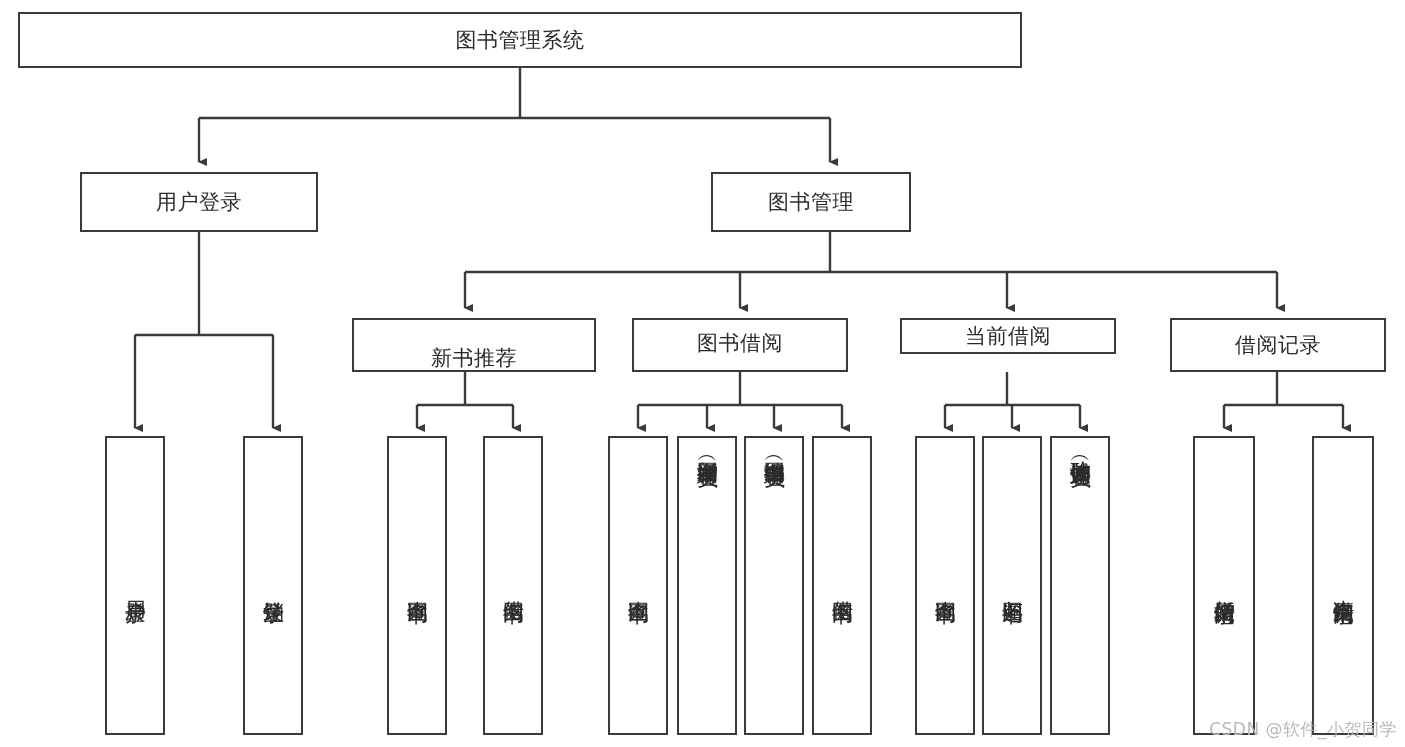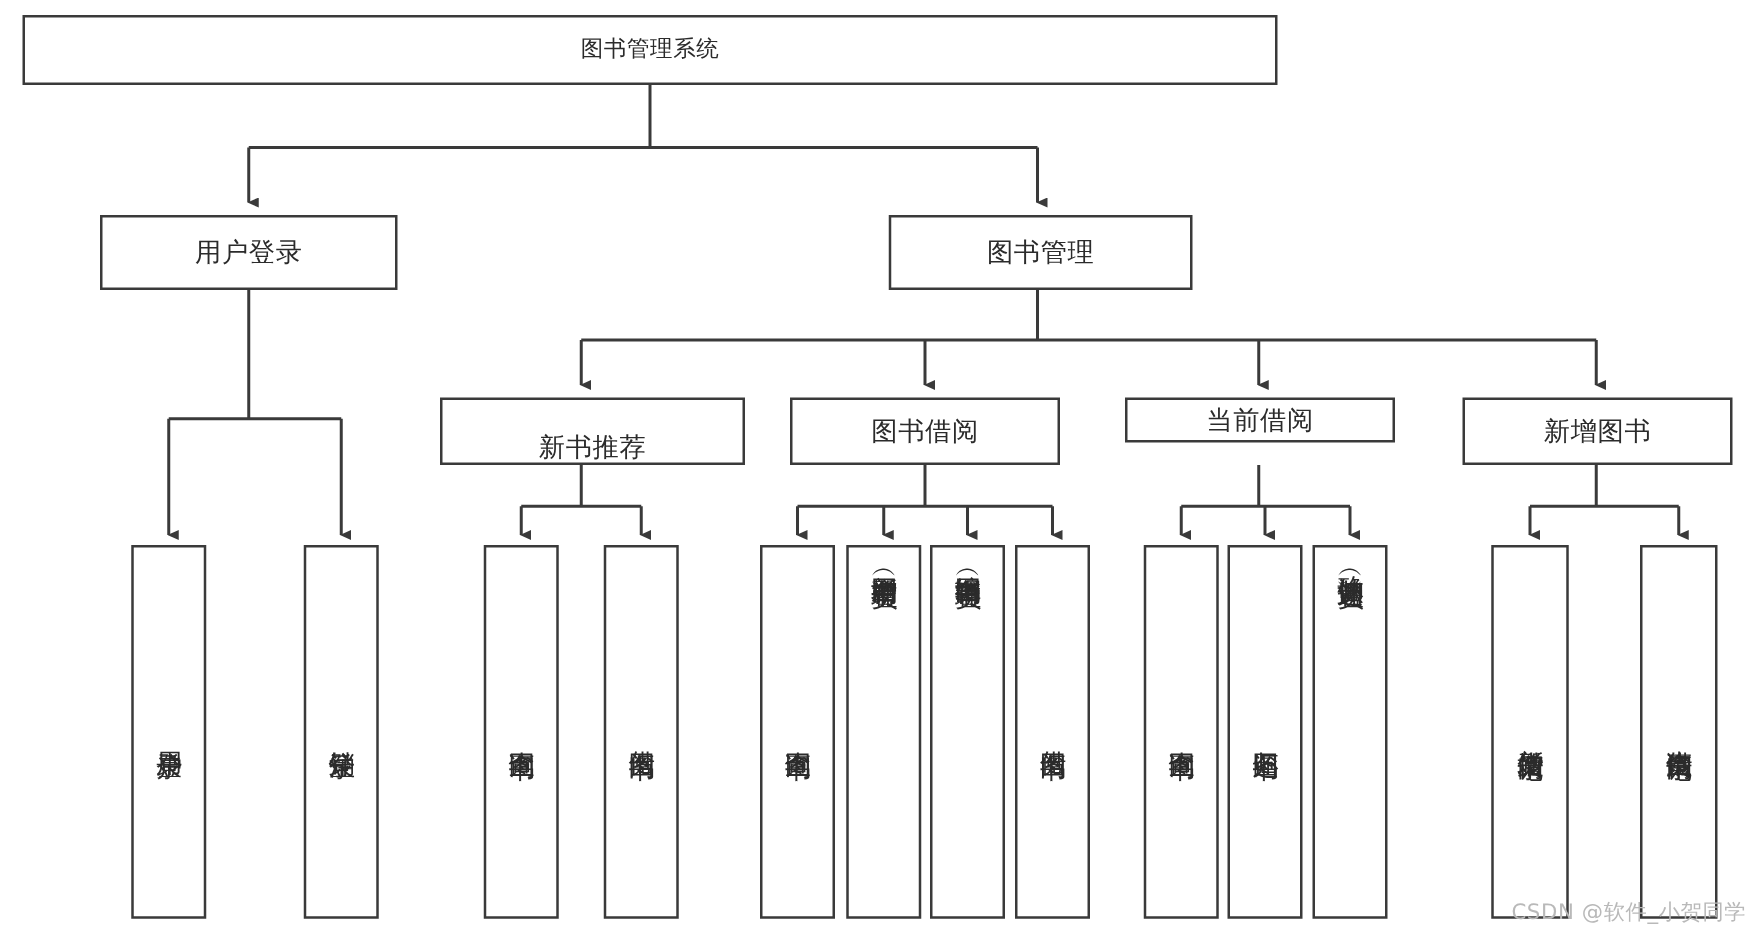--- a/index.html
+++ b/index.html
@@ -42,21 +42,21 @@
     text-align: center;
     white-space: pre;
   }
   
   .node.h .node-label {
     font-size: 21px;
     writing-mode: horizontal-tb;
     letter-spacing: 0.5px;
   }
   .node.root .node-label {
-    font-size: 18px;
+    font-size: 21px;
   }
   
   .node.v {
     align-items: flex-start;
     padding-top: 6px;
   }
   .node.v .node-label {
     writing-mode: vertical-rl;
     text-orientation: upright;
     font-size: 21px;
@@ -136,35 +136,35 @@
     </g>
   </svg>
 
   <div class="node h root" style="left:18px; top:12px; width:1004px; height:56px;">
     <span class="node-label">图书管理系统</span>
   </div>
 
   <div class="node h" style="left:80px; top:172px; width:238px; height:60px;">
     <span class="node-label">用户登录</span>
   </div>
-  <div class="node h" style="left:711px; top:172px; width:243px; height:60px;">
+  <div class="node h" style="left:711px; top:172px; width:200px; height:60px;">
     <span class="node-label">图书管理</span>
   </div>
 
   <div class="node h" style="left:352px; top:318px; width:244px; height:54px;align-items:flex-end;">
     <span class="node-label">新书推荐</span>
   </div>
-  <div class="node h" style="left:632px; top:318px; width:216px; height:54px;">
+  <div class="node h" style="left:632px; top:318px; width:216px; height:54px;font-family:Liberation Mono, monospace;">
     <span class="node-label">图书借阅</span>
   </div>
   <div class="node h" style="left:900px; top:318px; width:216px; height:36px;">
     <span class="node-label">当前借阅</span>
   </div>
   <div class="node h" style="left:1170px; top:318px; width:216px; height:54px;">
-    <span class="node-label">新增图书</span>
+    <span class="node-label">借阅记录</span>
   </div>
 
   <div class="node v centered" style="left:105px; top:436px; width:60px; height:299px;">
     <span class="node-label">用户登录</span>
   </div>
   <div class="node v centered" style="left:243px; top:436px; width:60px; height:299px;">
     <span class="node-label">注销登录</span>
   </div>
 
   <div class="node v centered" style="left:387px; top:436px; width:60px; height:299px;">

